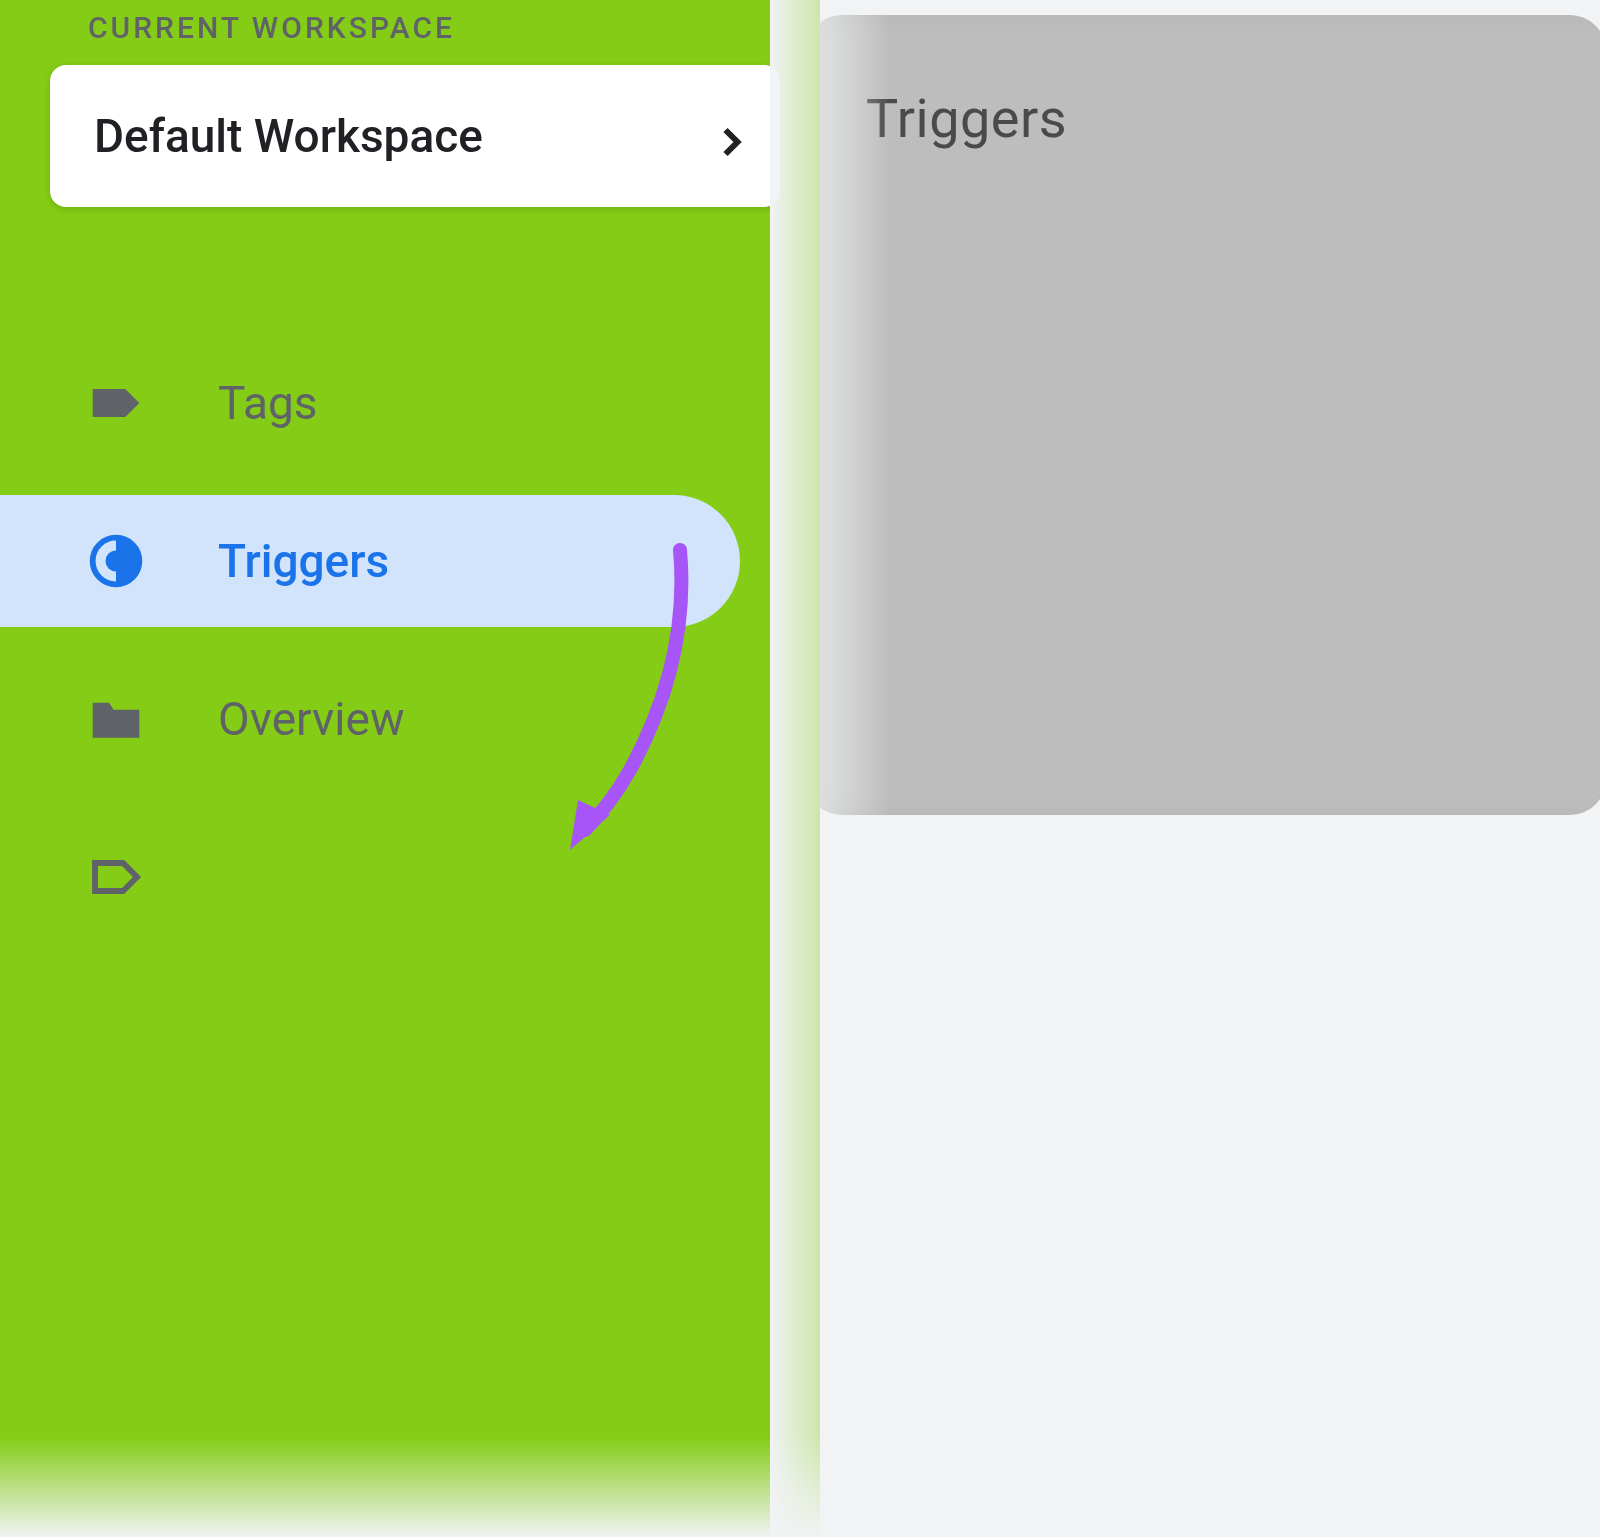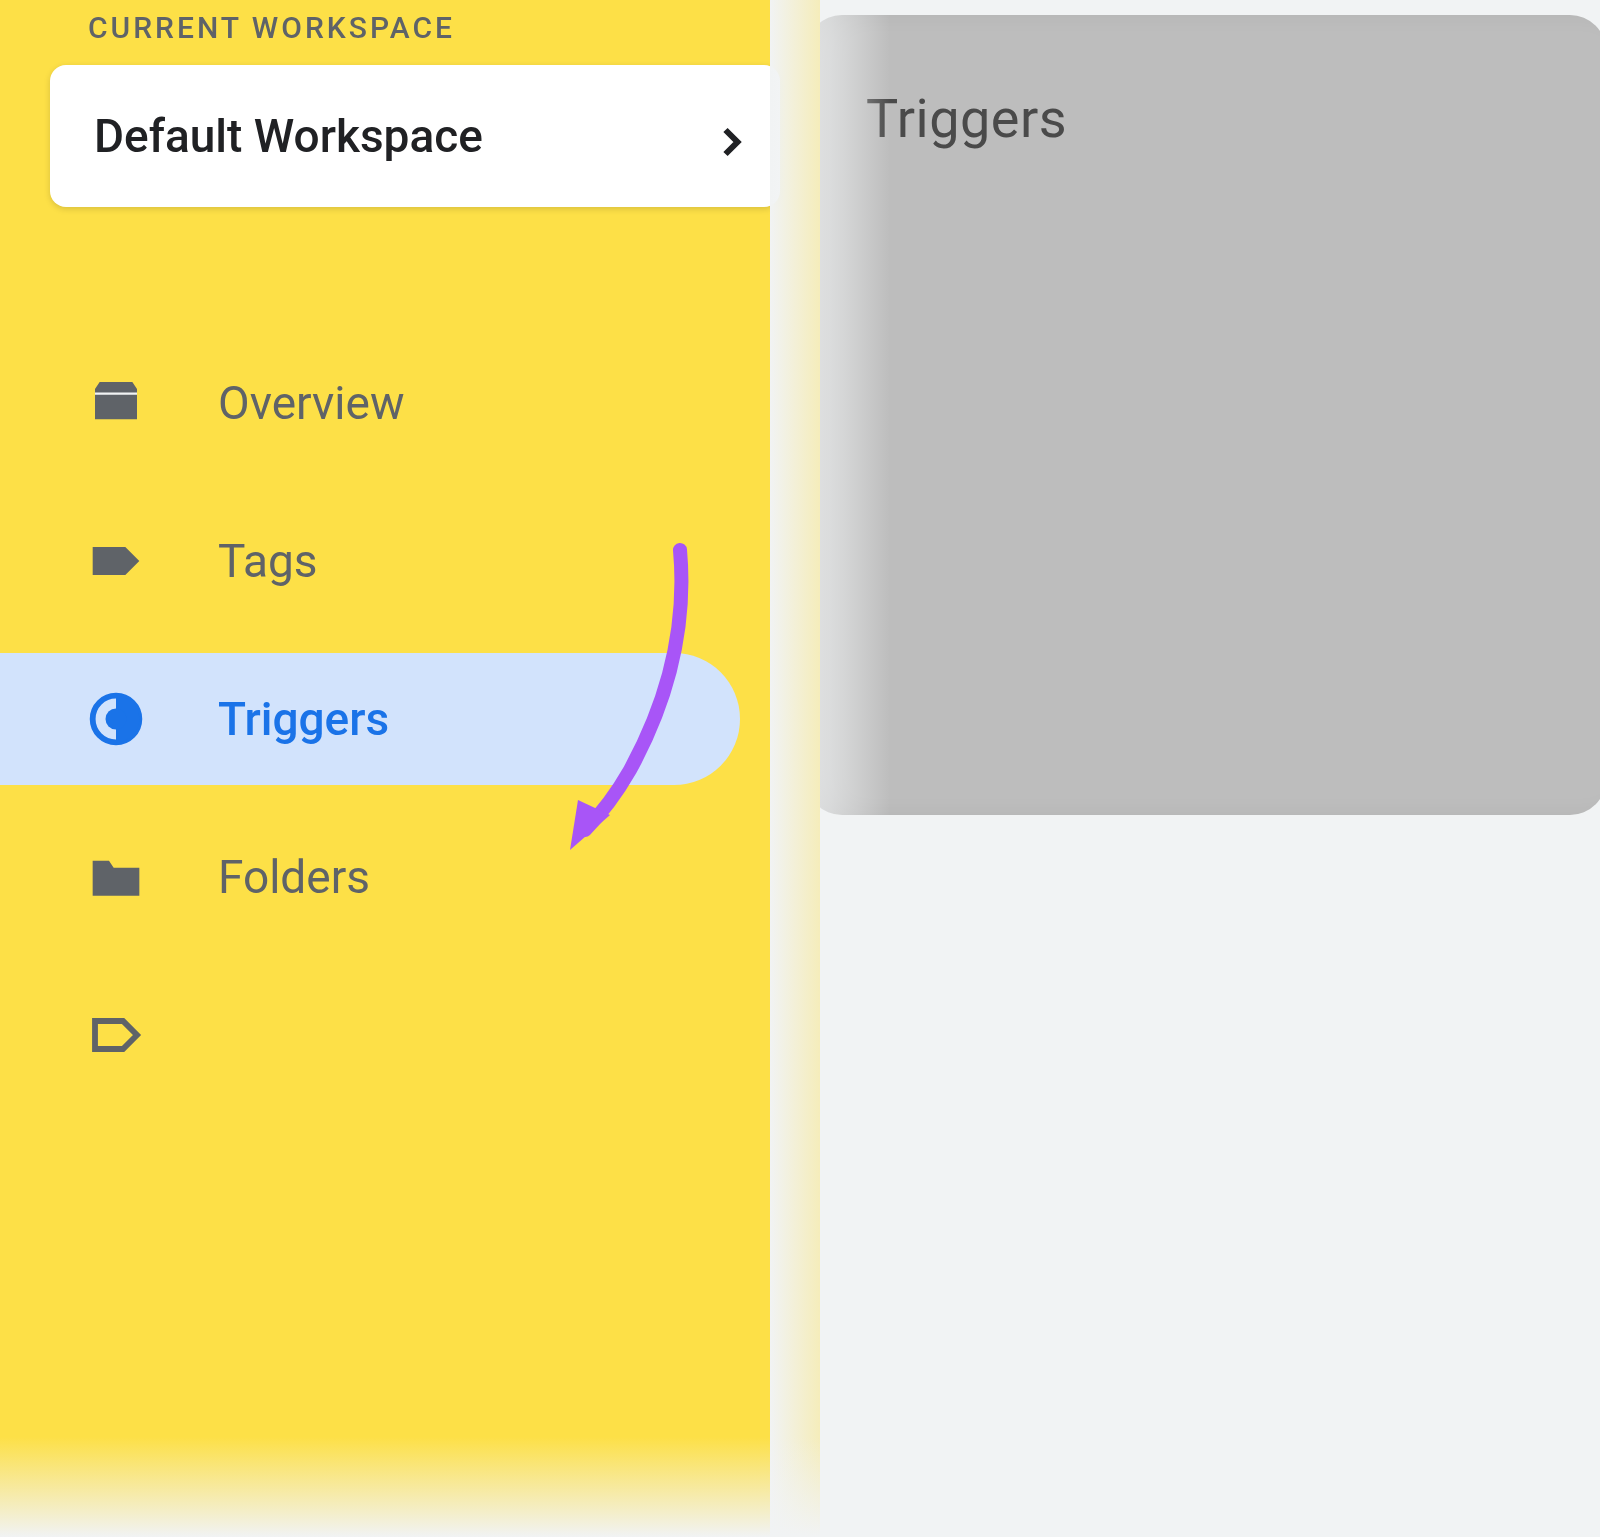--- a/index.html
+++ b/index.html
@@ -11,21 +11,21 @@
       font-family: 'Google Sans', 'Roboto', Arial, sans-serif;
       background: #f1f3f4;
       width: 1600px;
       height: 1537px;
       overflow: hidden;
       position: relative;
     }
     .sidebar {
       width: 820px;
       height: 100%;
-      background: #fde047;
+      background: #84cc16;
       padding-top: 10px;
       position: relative;
       z-index: 2;
     }
     .right-panel {
       position: absolute;
       top: 15px;
       left: 806px;
       width: 800px;
       height: 800px;
@@ -141,29 +141,20 @@
     <span class="workspace-name">Default Workspace</span>
     <span class="chevron">
       <svg viewBox="0 0 24 24" width="36" height="36" fill="none" stroke="#202124" stroke-width="4">
         <polyline points="9 4 17 12 9 20"></polyline>
       </svg>
     </span>
   </div>
 
   <div class="nav-list">
 
-    <div class="nav-item">
-      <span class="nav-icon">
-        <svg viewBox="0 0 24 24" width="56" height="56" fill="#5f6368">
-          <path d="M3 6 L5 3 L19 3 L21 6 L21 8 L3 8 Z M3 8 L21 8 L21 19 L3 19 Z"></path>
-          <path d="M3 8 L21 8" stroke="#f1f3f4" stroke-width="1"></path>
-        </svg>
-      </span>
-      <span class="nav-label">Overview</span>
-    </div>
 
     <div class="nav-item">
       <span class="nav-icon">
         <svg viewBox="0 0 24 24" width="56" height="56" fill="#5f6368">
           <path d="M2 6 L16 6 L22 12 L16 18 L2 18 Z"></path>
         </svg>
       </span>
       <span class="nav-label">Tags</span>
     </div>
 
@@ -178,21 +169,21 @@
       <span class="nav-label">Triggers</span>
     </div>
 
 
     <div class="nav-item">
       <span class="nav-icon">
         <svg viewBox="0 0 24 24" width="56" height="56" fill="#5f6368">
           <path d="M2 5 L9 5 L11 8 L22 8 L22 20 L2 20 Z"></path>
         </svg>
       </span>
-      <span class="nav-label">Folders</span>
+      <span class="nav-label">Overview</span>
     </div>
 
     <div class="nav-item">
       <span class="nav-icon">
         <svg viewBox="0 0 24 24" width="56" height="56" fill="none" stroke="#5f6368" stroke-width="2.5">
           <path d="M3 6 L15 6 L21 12 L15 18 L3 18 Z"></path>
         </svg>
       </span>
     </div>
 

